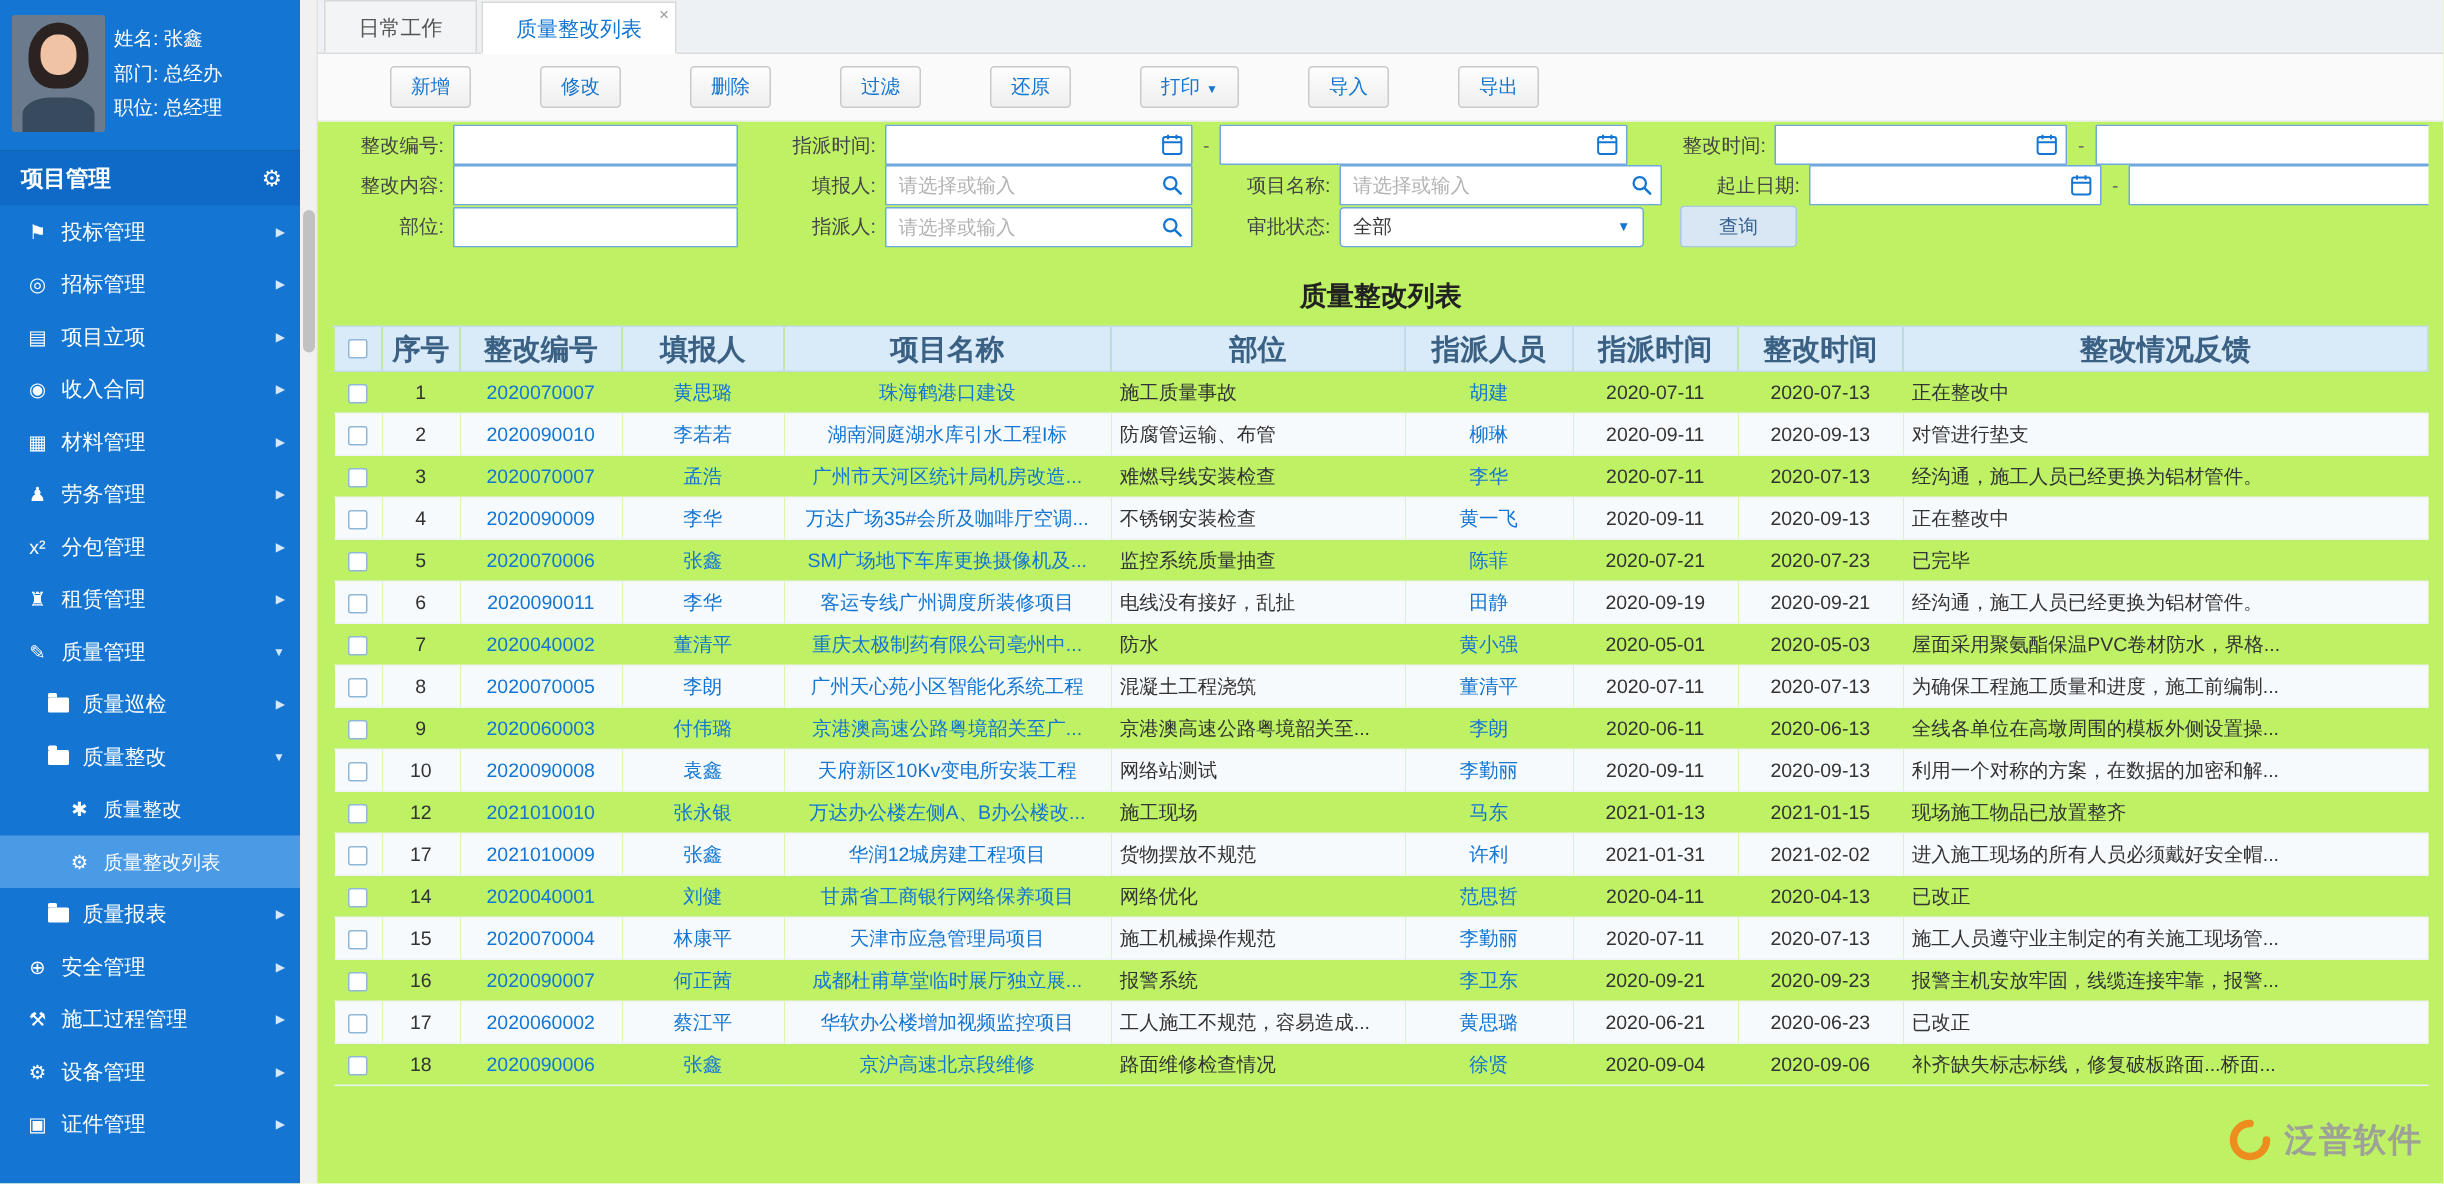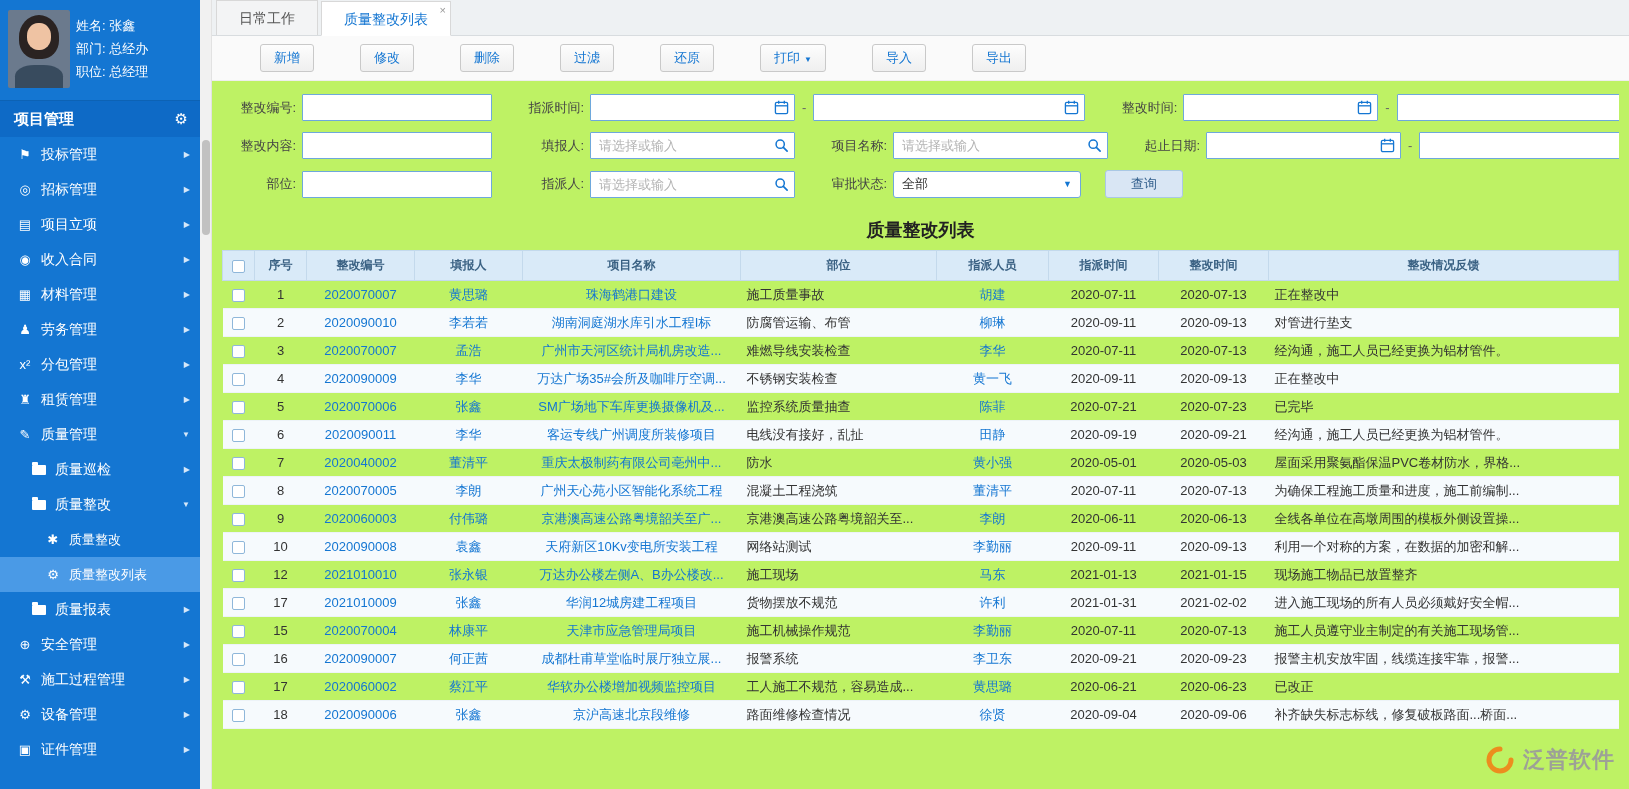--- a/index.html
+++ b/index.html
@@ -38,48 +38,48 @@
          border:1px solid #d8d8d8; border-bottom:none; position:relative; margin-right:3px; cursor:pointer; }
   .tab.active { background:#fff; color:#1476d2; margin-bottom:-1px; border-bottom:1px solid #fff; }
   .tab-close { position:absolute; top:3px; right:4px; font-size:11px; color:#999; line-height:11px; }
 
   .toolbar { padding:8px 12px; display:flex; gap:10px; background:#fafafa; border-bottom:1px solid #eee; flex-shrink:0; }
   .tbtn { min-width:48px; padding:0 13px; height:28px; line-height:26px; background:linear-gradient(#fdfdfd,#efefef);
           border:1px solid #c9c9c9; border-radius:3px; color:#1476d2; font-size:13px; text-align:center; cursor:pointer;margin-left:36px; }
   .tbtn .caret { font-size:8px; margin-left:4px; }
 
   .filters { padding:2px 10px 12px 10px; flex-shrink:0; }
-  .frow { display:flex; align-items:center; margin-top:11px; overflow:hidden; white-space:nowrap; }
+  .frow { display:flex; align-items:center; overflow:hidden; white-space:nowrap; }
   .flabel { width:80px; text-align:right; padding-right:6px; font-size:13px; color:#444; flex-shrink:0; }
   .frow > .flabel:not(:first-child) { margin-left:18px; }
   .fctl { position:relative; display:inline-block; flex-shrink:0; }
   .fctl input { width:100%; height:27px; border:1px solid #6ea8dc; border-radius:1px; padding:0 8px; font-size:13px; color:#333; outline:none; background:#fff; }
   .fctl.icon input { padding-right:26px; }
   .fctl input::placeholder { color:#b3b3b3; }
   .fctl svg { position:absolute; right:6px; top:6px; }
   .dash { margin:0 7px; color:#666; font-size:13px; }
   .select { height:27px; border:1px solid #6ea8dc; border-radius:3px; display:inline-flex; align-items:center; justify-content:space-between;
             padding:0 8px; font-size:13px; color:#333; background:#fff; cursor:pointer; flex-shrink:0; }
   .select .caret-down { color:#1476d2; font-size:9px; }
   .query-btn { height:28px; width:78px; background:#d9e6f4; border:1px solid #aac8e4; border-radius:3px; color:#34618e;
                font-size:13px; text-align:center; line-height:26px; margin-left:24px; cursor:pointer; flex-shrink:0; }
 
   
   .fctl[data-name="rectify-no-input"], .fctl[data-name="rectify-content-input"], .fctl[data-name="part-input"] { width:190px; }
   .fctl[data-name="assign-time-from"], .fctl[data-name="reporter-input"], .fctl[data-name="assigner-input"] { width:205px; }
   .fctl[data-name="assign-time-to"] { width:272px; }
   .fctl[data-name="project-name-input"] { width:215px; }
-  .select[data-name="approval-status-select"] { width:188px; }
+  .select[data-name="approval-status-select"] { width:203px; }
   .fctl[data-name="rectify-time-from"], .fctl[data-name="start-date-from"] { width:195px; }
   .fctl[data-name="rectify-time-to"], .fctl[data-name="start-date-to"] { width:260px; }
 
   .table-area { flex:1; overflow:hidden; padding:0 10px; }
   .table-title { text-align:center; font-size:18px; font-weight:bold; color:#222; padding:8px 0 8px 0; }
   table { width:100%; border-collapse:collapse; table-layout:fixed; }
-  thead th { background:#d9eaf8; color:#3a6183; font-size:12px; font-weight:bold; height:30px;
+  thead th { background:#d9eaf8; color:#3a6183; font-size:19px; font-weight:bold; height:30px;
              border:1px solid #c3d9ec; white-space:nowrap; overflow:hidden; }
   tbody td { height:28px; font-size:13px; color:#333; border:1px solid #edf3f8; border-left:none; border-right:none;
              padding:0 6px; white-space:nowrap; overflow:hidden; text-align:center; }
   tbody tr:nth-child(even) { background:#f6fafd; }
   td.col-part, td.col-feedback { text-align:left; }
   .link { color:#1476d2; cursor:pointer; }
   .cb { width:13px; height:13px; border:1px solid #8fb7da; border-radius:2px; background:#fff; display:inline-block; vertical-align:middle; cursor:pointer; }
 
   .watermark { position:absolute; right:14px; bottom:14px; display:flex; align-items:center; gap:8px; opacity:0.92; }
   .wm-text { font-size:22px; font-weight:bold; color:#9b9b9b; letter-spacing:1px; }
@@ -453,20 +453,32 @@
               <td class="col-reporter" data-name="cell-reporter"><span class="link" data-name="reporter-link">张鑫</span></td>
               <td class="col-project" data-name="cell-project"><span class="link" data-name="project-link">华润12城房建工程项目</span></td>
               <td class="col-part" data-name="cell-part">货物摆放不规范</td>
               <td class="col-assignee" data-name="cell-assignee"><span class="link" data-name="assignee-link">许利</span></td>
               <td class="col-assign_time" data-name="cell-assign_time">2021-01-31</td>
               <td class="col-rectify_time" data-name="cell-rectify_time">2021-02-02</td>
               <td class="col-feedback" data-name="cell-feedback">进入施工现场的所有人员必须戴好安全帽...</td>
             </tr>
             <tr data-name="table-row">
               <td class="cb-cell" data-name="row-select-cell"><span class="cb" data-name="row-checkbox"></span></td>
+              <td class="col-seq" data-name="cell-seq">14</td>
+              <td class="col-code" data-name="cell-code"><span class="link" data-name="code-link">2020040001</span></td>
+              <td class="col-reporter" data-name="cell-reporter"><span class="link" data-name="reporter-link">刘健</span></td>
+              <td class="col-project" data-name="cell-project"><span class="link" data-name="project-link">甘肃省工商银行网络保养项目</span></td>
+              <td class="col-part" data-name="cell-part">网络优化</td>
+              <td class="col-assignee" data-name="cell-assignee"><span class="link" data-name="assignee-link">范思哲</span></td>
+              <td class="col-assign_time" data-name="cell-assign_time">2020-04-11</td>
+              <td class="col-rectify_time" data-name="cell-rectify_time">2020-04-13</td>
+              <td class="col-feedback" data-name="cell-feedback">已改正</td>
+            </tr>
+            <tr data-name="table-row">
+              <td class="cb-cell" data-name="row-select-cell"><span class="cb" data-name="row-checkbox"></span></td>
               <td class="col-seq" data-name="cell-seq">15</td>
               <td class="col-code" data-name="cell-code"><span class="link" data-name="code-link">2020070004</span></td>
               <td class="col-reporter" data-name="cell-reporter"><span class="link" data-name="reporter-link">林康平</span></td>
               <td class="col-project" data-name="cell-project"><span class="link" data-name="project-link">天津市应急管理局项目</span></td>
               <td class="col-part" data-name="cell-part">施工机械操作规范</td>
               <td class="col-assignee" data-name="cell-assignee"><span class="link" data-name="assignee-link">李勤丽</span></td>
               <td class="col-assign_time" data-name="cell-assign_time">2020-07-11</td>
               <td class="col-rectify_time" data-name="cell-rectify_time">2020-07-13</td>
               <td class="col-feedback" data-name="cell-feedback">施工人员遵守业主制定的有关施工现场管...</td>
             </tr>

